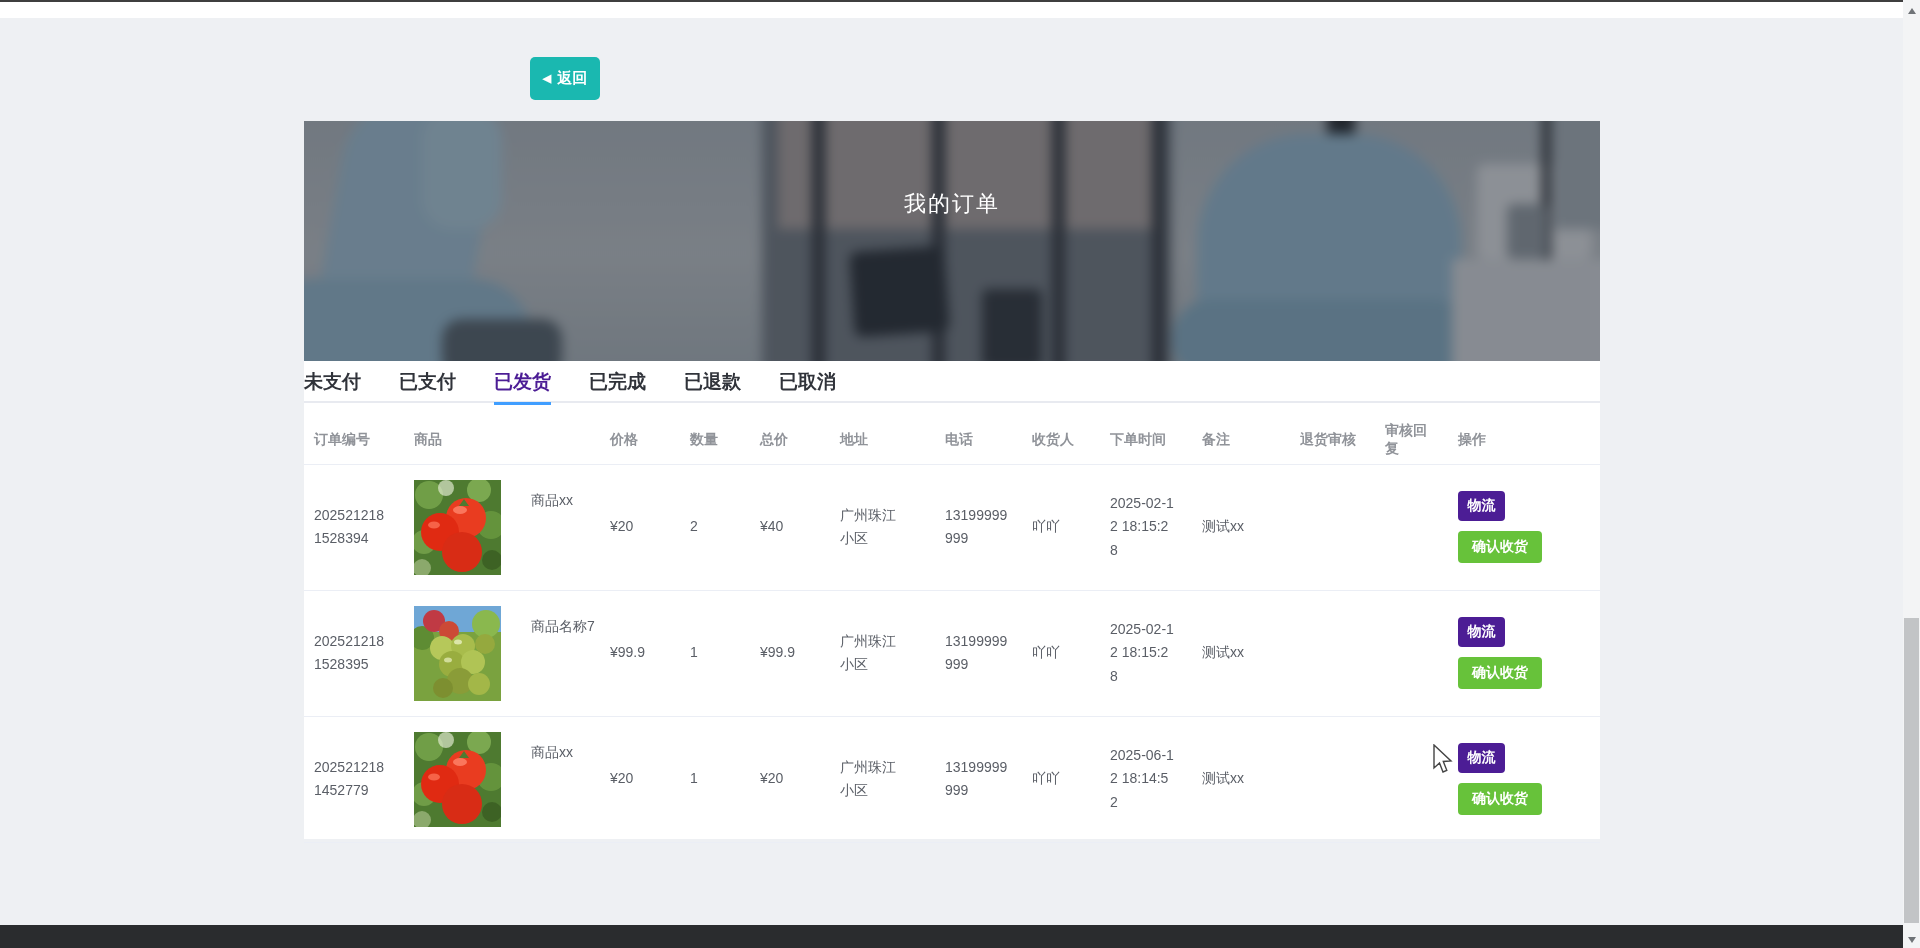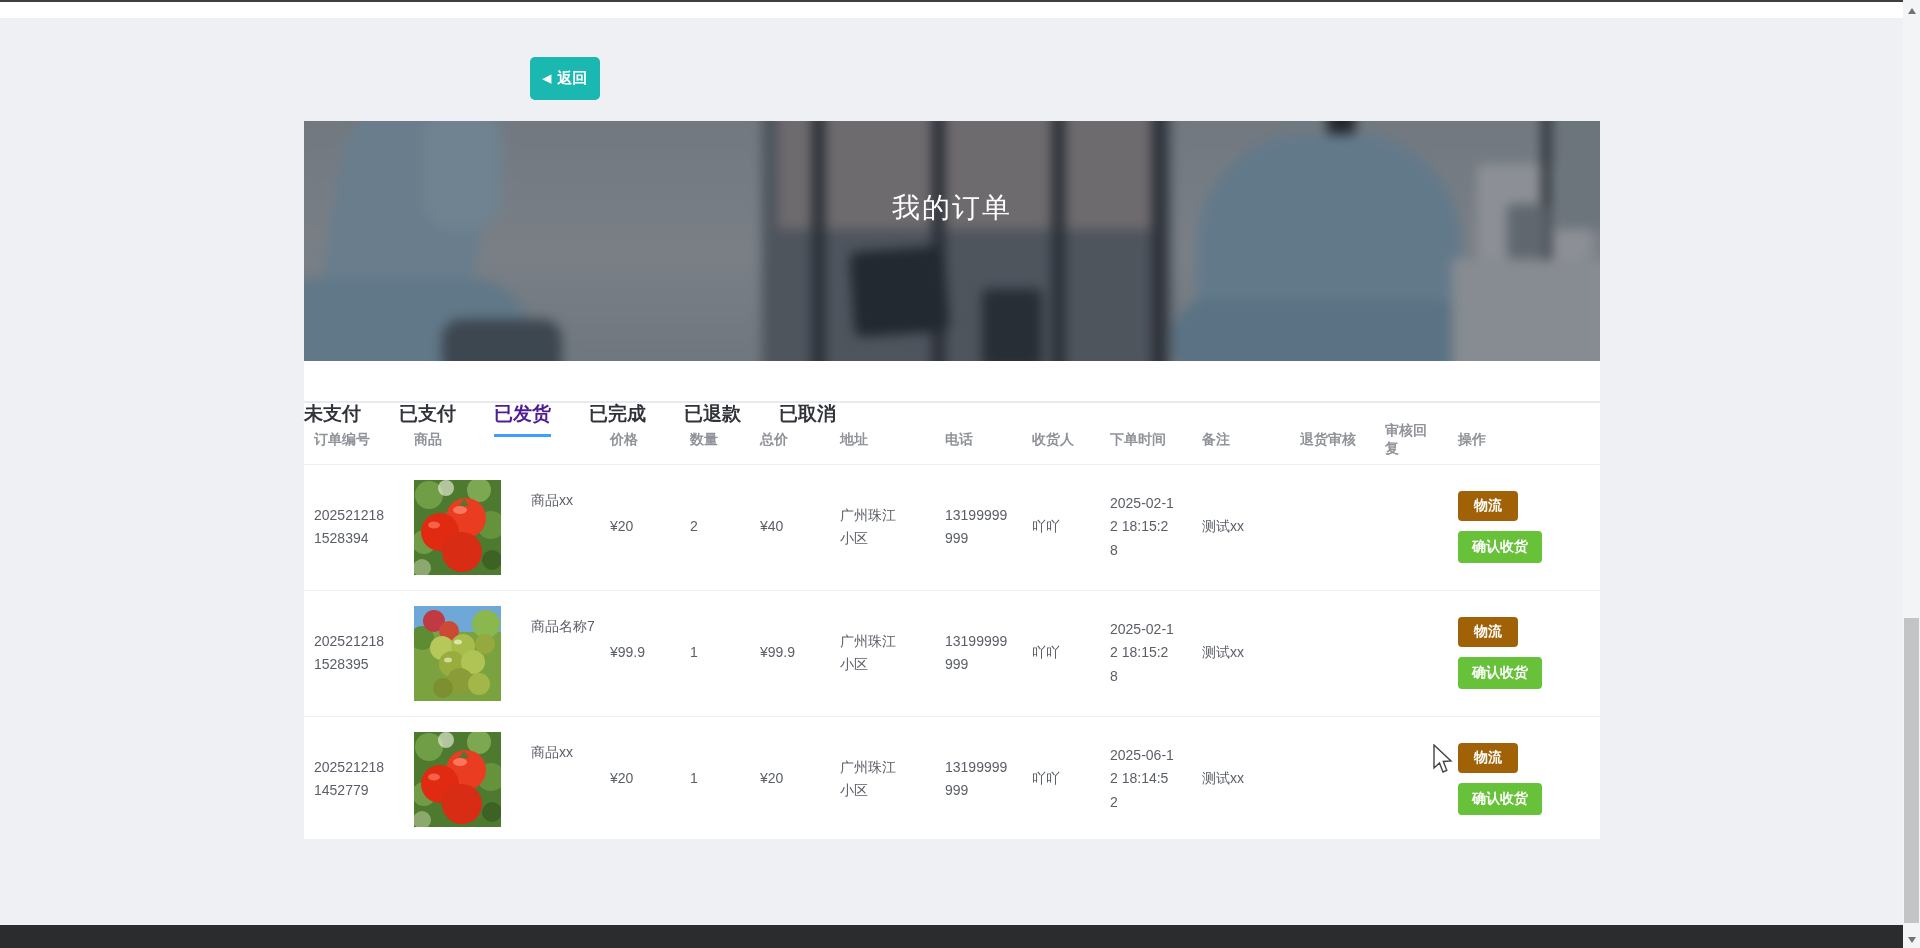--- a/index.html
+++ b/index.html
@@ -16,27 +16,27 @@
     display:flex; align-items:center; justify-content:center; gap:6px; cursor:pointer; }
   .back-btn .tri { font-size:11px; line-height:1; }
 
   
   .banner { position:absolute; left:304px; top:121px; width:1296px; height:240px; overflow:hidden; background:#aab4ba; }
   .banner-art { position:absolute; left:-12px; top:-12px; width:1320px; height:264px; filter:blur(6px); }
   .banner-art .base { position:absolute; inset:0; background:linear-gradient(180deg,#b6bfc6 0%,#c6ccd0 55%,#b2bcc2 100%); }
   .shp { position:absolute; }
   .banner-overlay { position:absolute; inset:0; background:rgba(16,22,32,0.42); }
   .banner-title { position:absolute; left:0; top:68px; width:100%; text-align:center;
-    color:#ffffff; font-size:28px; font-weight:500; letter-spacing:2px; }
+    color:#ffffff; font-size:22px; font-weight:500; letter-spacing:2px; }
 
   
   .panel { position:absolute; left:304px; top:361px; width:1296px; height:478px; background:#ffffff; }
   .tabbar { position:relative; height:42px; border-bottom:2px solid #e8eaf0; display:flex; }
   .tab { height:42px; display:flex; align-items:center; margin-right:38px; font-size:19px; font-weight:bold;
-    color:#30333a; cursor:pointer; position:relative;margin-top:32px; }
+    color:#30333a; cursor:pointer; position:relative; }
   .tab.active { color:#4c1d95; }
   .tab.active::after { content:""; position:absolute; left:0; right:0; bottom:-2px; height:3px; background:#409eff; }
 
   table.orders { width:1296px; table-layout:fixed; border-collapse:collapse; margin-top:13px;padding-left:7px; }
   .orders th { height:48px; text-align:left; font-size:14px; font-weight:bold; color:#909399;
     padding:0 10px; border-bottom:1px solid #ebeef5; }
   .orders td { height:125px; vertical-align:middle; font-size:14px; color:#5a5e66;
     padding:0 10px; border-bottom:1px solid #ebeef5; line-height:1.65; }
   .wrap-order { display:inline-block; width:72px; word-break:break-all; }
   .wrap-addr  { display:inline-block; width:60px; word-break:break-all; }
@@ -44,21 +44,21 @@
   .wrap-time  { display:inline-block; width:66px; word-break:break-all; }
 
   .product-wrap { display:flex; align-items:center; height:125px; }
   .product-img { width:87px; height:95px; flex:0 0 87px; overflow:hidden; }
   .product-img svg { display:block; }
   .product-name { align-self:flex-start; margin-top:24px; margin-left:30px; white-space:nowrap; }
 
   .btn-stack { display:flex; flex-direction:column; align-items:flex-start; gap:10px; }
   .btn { border:none; border-radius:4px; color:#fff; font-size:14px; font-weight:bold; cursor:pointer;
     font-family:"Liberation Sans","DejaVu Sans",sans-serif; }
-  .btn-logistics { background:#a16207; width:60px; height:30px; }
+  .btn-logistics { background:#4c1d95; width:47px; height:30px; }
   .btn-confirm { background:#67c23a; width:84px; height:32px; }
 
   
   .pagination { position:absolute; left:304px; top:858px; width:1296px; height:32px;
     display:flex; align-items:center; justify-content:center; gap:6px; }
   .pg-total { font-size:14px; color:#5f6368; margin-right:14px; }
   .pg-btn { width:32px; height:28px; background:transparent; border:none; font-size:15px;
     color:#b8bcc4; cursor:pointer; }
   .pg-page { width:32px; height:28px; background:transparent; border:none; font-size:15px; font-weight:bold;
     color:#1ab8b0; cursor:pointer; }

